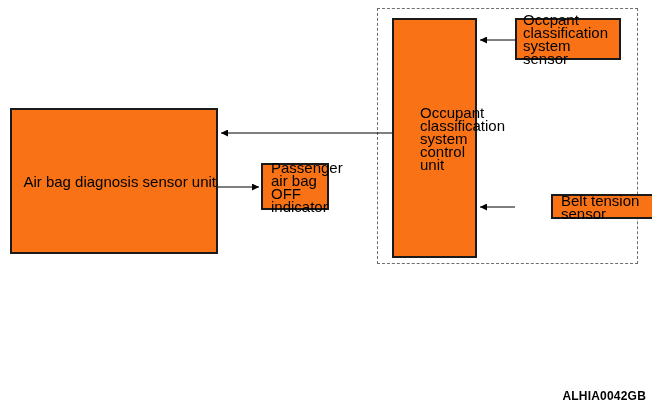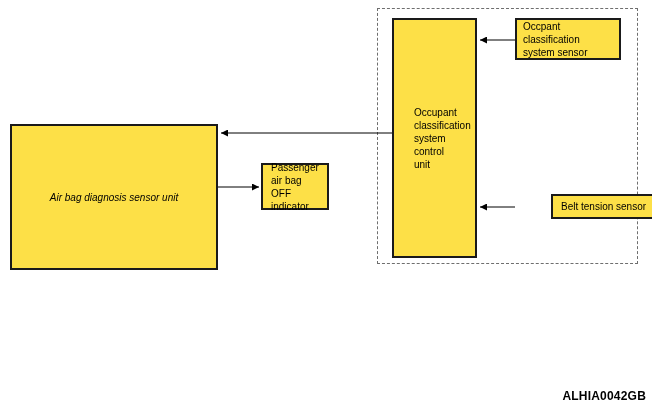--- a/index.html
+++ b/index.html
@@ -21,31 +21,31 @@
   }
   .wires {
     position: absolute;
     left: 0; top: 0;
     width: 652px; height: 415px;
     pointer-events: none;
   }
   .node {
     position: absolute;
     box-sizing: border-box;
-    background: #fde047;
+    background: #f97316;
     border: 2px solid #1a1a1a;
     display: flex;
     align-items: center;
-    font-size: 10px;
+    font-size: 15px;
     line-height: 13px;
   }
   .node .label { white-space: pre-line; }
-  .n-airbag   { left: 10px;  top: 124px; width: 208px; height: 146px; justify-content: center; text-align: center; font-style: italic; }
+  .n-airbag   { left: 10px;  top: 108px; width: 208px; height: 146px; justify-content: flex-end; text-align: center; }
   .n-indicator{ left: 261px; top: 163px; width: 68px;  height: 47px;  padding-left: 8px; }
-  .n-control  { left: 392px; top: 18px;  width: 85px;  height: 240px; padding-left: 20px; }
+  .n-control  { left: 392px; top: 18px;  width: 85px;  height: 240px; padding-left: 26px; }
   .n-ocs      { left: 515px; top: 18px;  width: 106px; height: 42px;  padding-left: 6px; }
   .n-belt     { left: 515px; top: 194px; width: 103px; height: 25px;  padding-left: 8px; margin-left: 36px; }
   .figure-id {
     position: absolute;
     right: 6px; top: 389px;
     font-size: 12px;
     font-weight: bold;
     letter-spacing: 0.2px;
   }
 </style>

